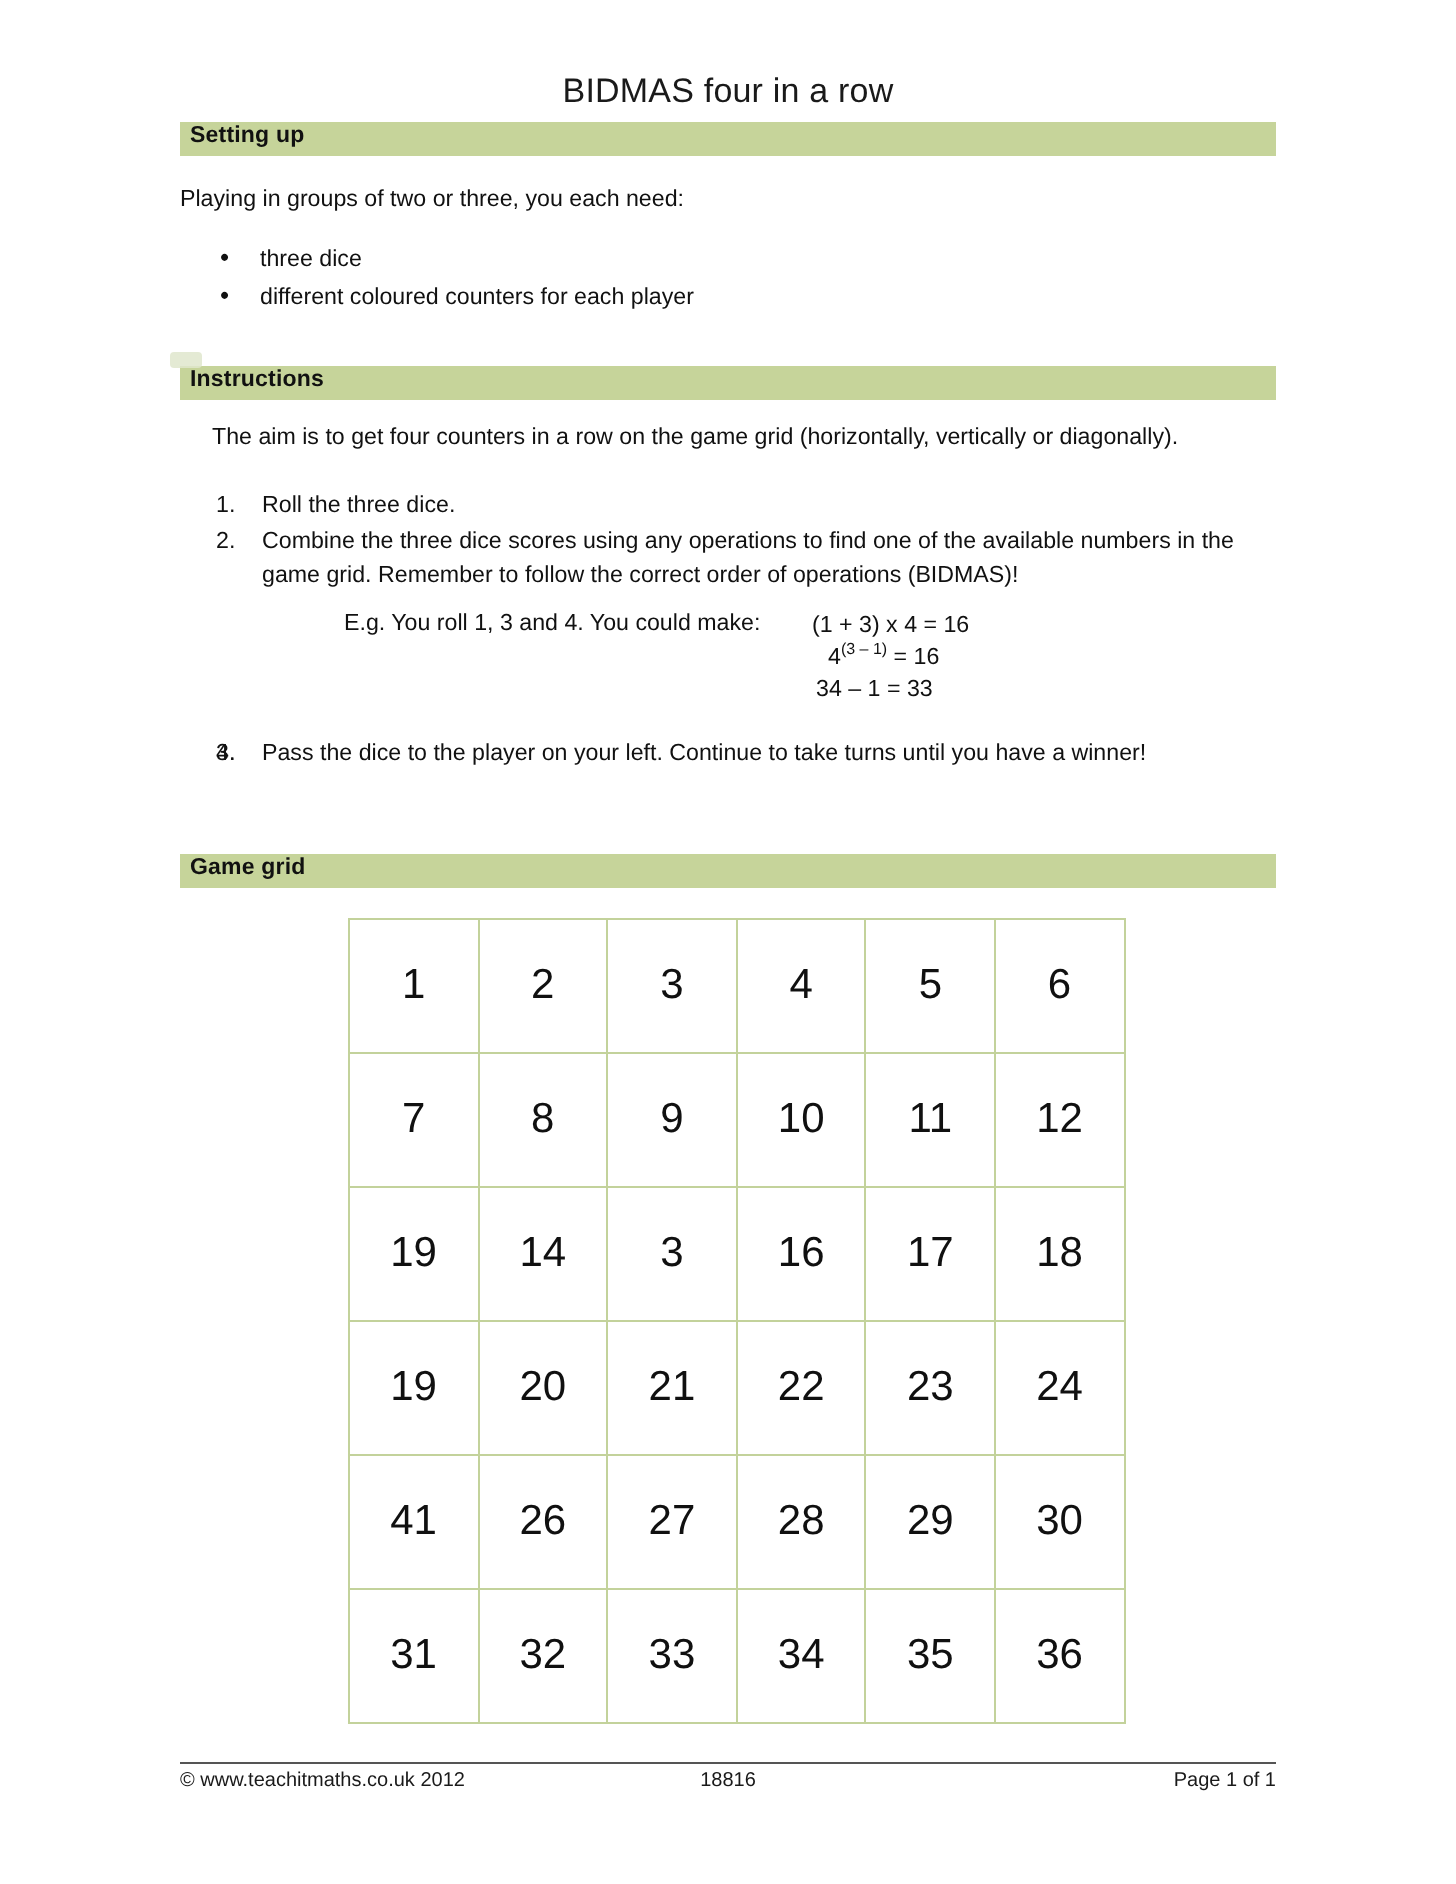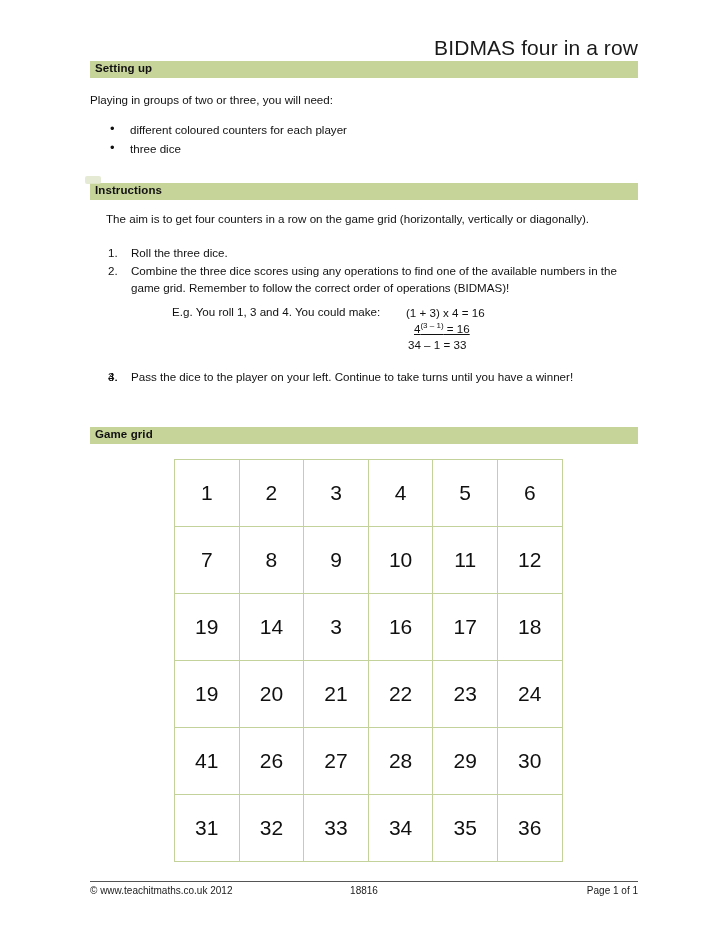--- a/index.html
+++ b/index.html
@@ -29,22 +29,22 @@
     top: 0;
     width: 548px;
   }
 
   
   .doc-title {
     position: absolute;
     left: 0;
     top: 36px;
     width: 548px;
-    text-align: right;
-    font-size: 21px;
+    text-align: center;
+    font-size: 17px;
     letter-spacing: 0.1px;
     color: #1a1a1a;
     font-weight: 400;
   }
 
   
   .section-bar {
     position: absolute;
     left: 0;
     width: 548px;
@@ -158,21 +158,21 @@
   }
   .example .eq-col {
     position: absolute;
     left: 316px;
     top: 0;
   }
   .example .eq-col .eq {
     line-height: 16px;
     white-space: nowrap;
   }
-  .example .eq-col .eq.eq2 { padding-left: 8px; text-decoration: underline; }
+  .example .eq-col .eq.eq2 { padding-left: 8px; }
   .example .eq-col .eq.eq3 { padding-left: 2px; }
   .example sup {
     font-size: 8px;
     vertical-align: super;
     line-height: 0;
   }
 
   
   .grid-wrap {
     position: absolute;
@@ -247,25 +247,25 @@
 <div class="page">
 
   <div class="content">
 
     <div class="doc-title">BIDMAS four in a row</div>
 
     <div class="section-bar bar-setting-up">
       <span class="bar-label">Setting up</span>
     </div>
 
-    <div class="para p-playing">Playing in groups of two or three, you will need:</div>
+    <div class="para p-playing">Playing in groups of two or three, you each need:</div>
 
     <ul class="bullets">
+      <li>three dice</li>
       <li>different coloured counters for each player</li>
-      <li>three dice</li>
     </ul>
 
     <div class="section-bar bar-instructions">
       <span class="bar-label">Instructions</span>
     </div>
 
     <div class="para p-aim">The aim is to get four counters in a row on the game grid (horizontally, vertically or diagonally).</div>
 
     <div class="numlist nl-top">
       <div class="item">

